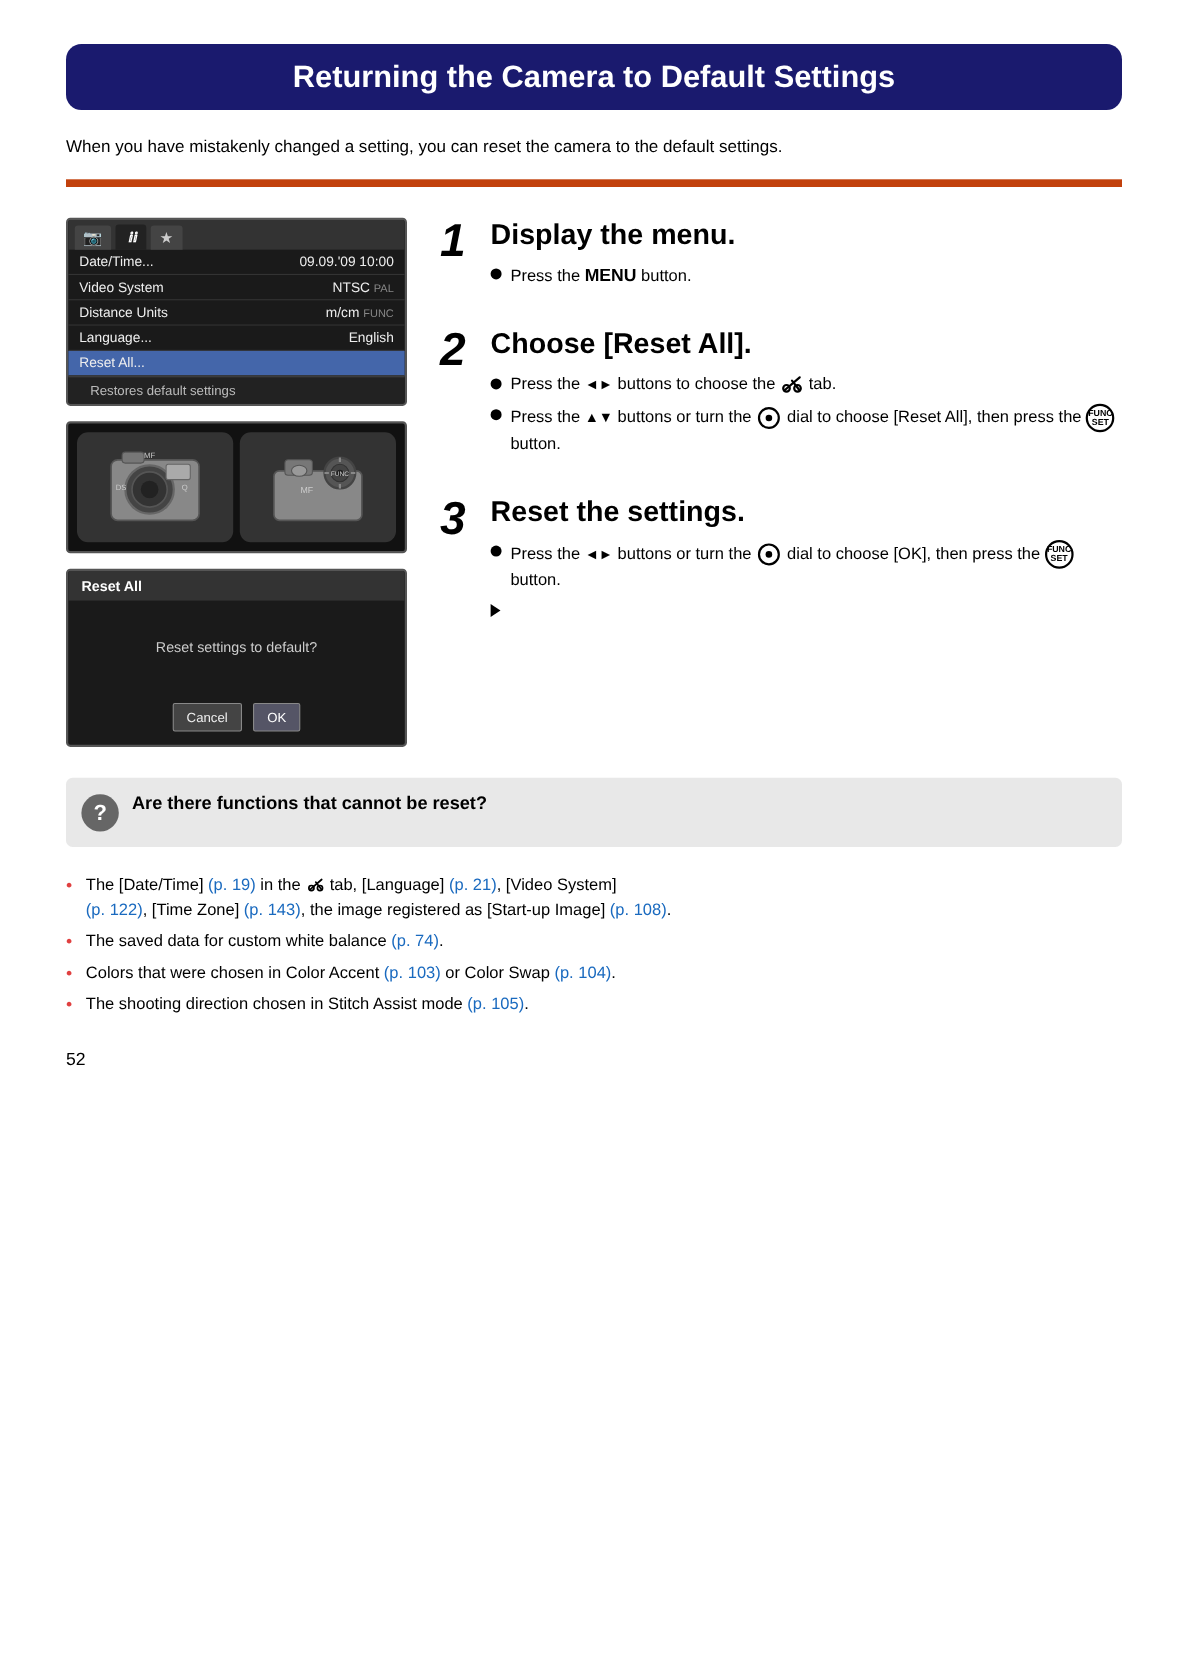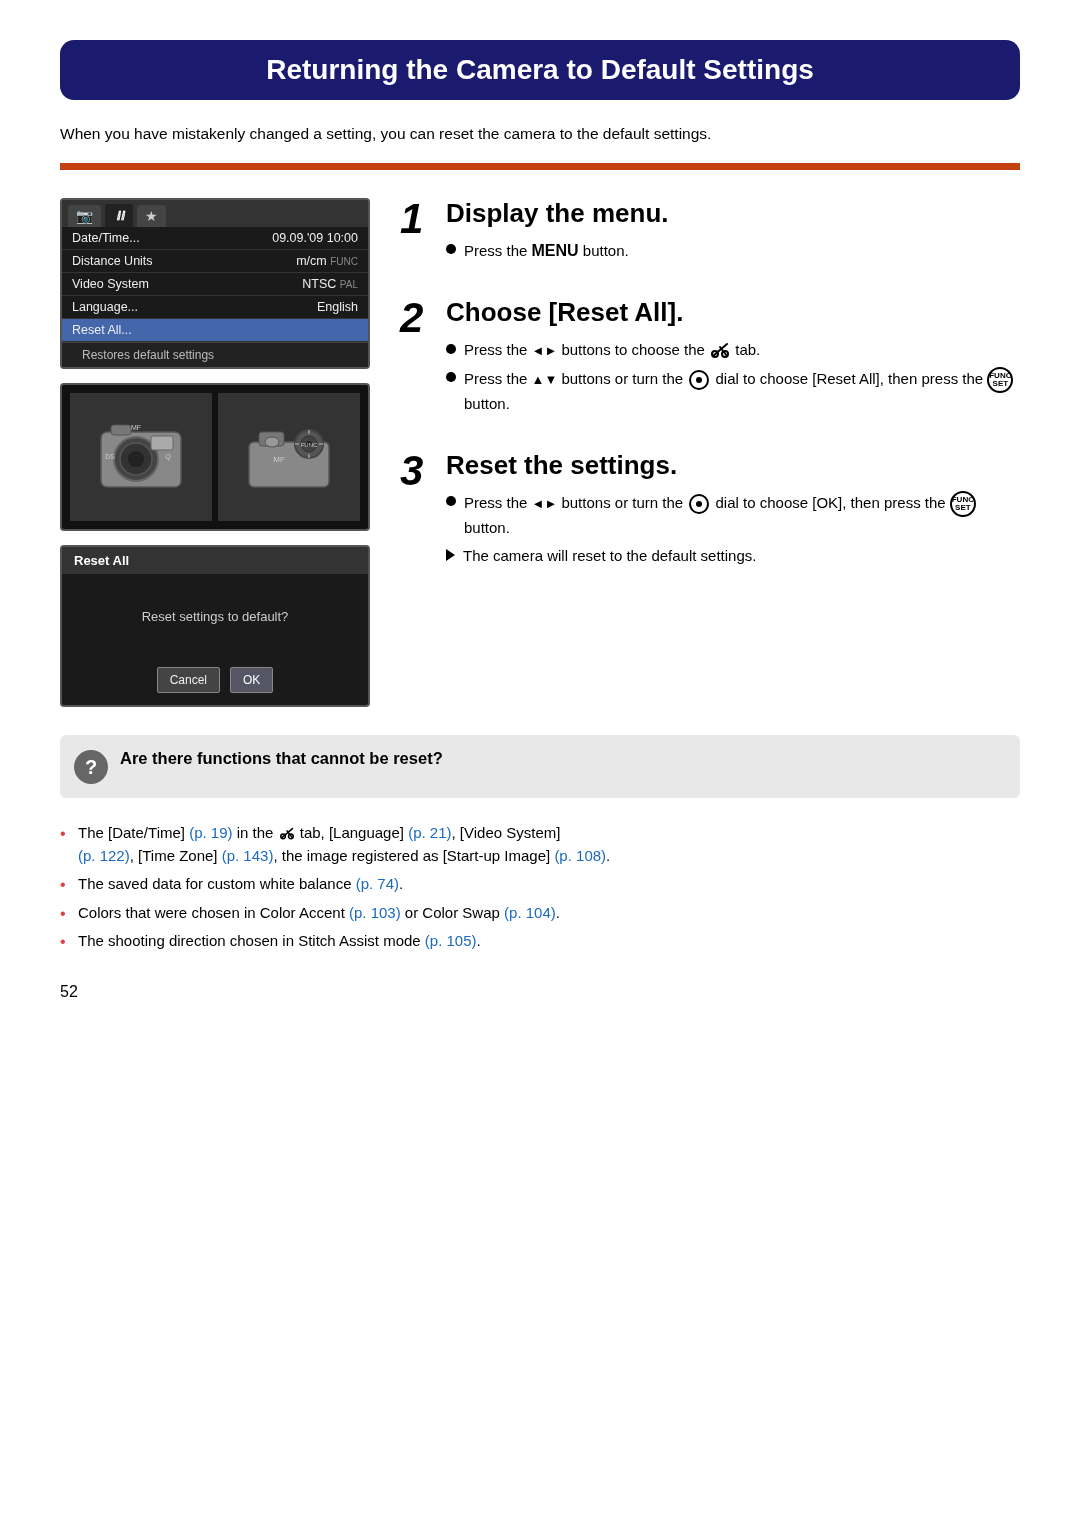--- a/index.html
+++ b/index.html
@@ -116,23 +116,23 @@
       display: flex;
       gap: 6px;
       border: 2px solid #555;
       background: #111;
       padding: 8px;
       border-radius: 4px;
     }
 
     .camera-img {
       flex: 1;
-      height: 128px;
+      height: 100px;
       background: #333;
-      border-radius: 0;
+      border-radius: 10px;
       display: flex;
       align-items: center;
       justify-content: center;
       overflow: hidden;
     }
 
     
     .reset-dialog {
       border: 2px solid #555;
       background: #1a1a1a;
@@ -373,26 +373,26 @@
         <div class="menu-tab">
           <span style="font-size:14px;">★</span>
         </div>
       </div>
       <div class="menu-rows">
         <div class="menu-row">
           <span class="label">Date/Time...</span>
           <span class="value">09.09.'09 10:00</span>
         </div>
         <div class="menu-row">
+          <span class="label">Video System</span>
+          <span class="value">NTSC <span style="color:#888; font-size:10px;">PAL</span></span>
+        </div>
+        <div class="menu-row">
           <span class="label">Distance Units</span>
           <span class="value">m/cm <span style="color:#888; font-size:10px;">FUNC</span></span>
-        </div>
-        <div class="menu-row">
-          <span class="label">Video System</span>
-          <span class="value">NTSC <span style="color:#888; font-size:10px;">PAL</span></span>
         </div>
         <div class="menu-row">
           <span class="label">Language...</span>
           <span class="value">English</span>
         </div>
         <div class="menu-row highlighted">
           <span class="label">Reset All...</span>
           <span class="value"></span>
         </div>
       </div>
@@ -511,21 +511,20 @@
           <span class="bullet-dot"></span>
           <span>Press the <span class="nav-icon">◄►</span> buttons or turn the
             <span class="dial-icon"></span>
             dial to choose [OK], then press the
             <span class="func-icon">FUNC<br>SET</span>
             button.
           </span>
         </div>
         <div class="step-bullet">
           <span class="bullet-arrow"></span>
-          <span>The camera will reset to the default settings.</span>
         </div>
       </div>
     </div>
 
   </div>
 </div>
 
 <div class="faq-box">
   <div class="faq-question-icon">?</div>
   <div>

